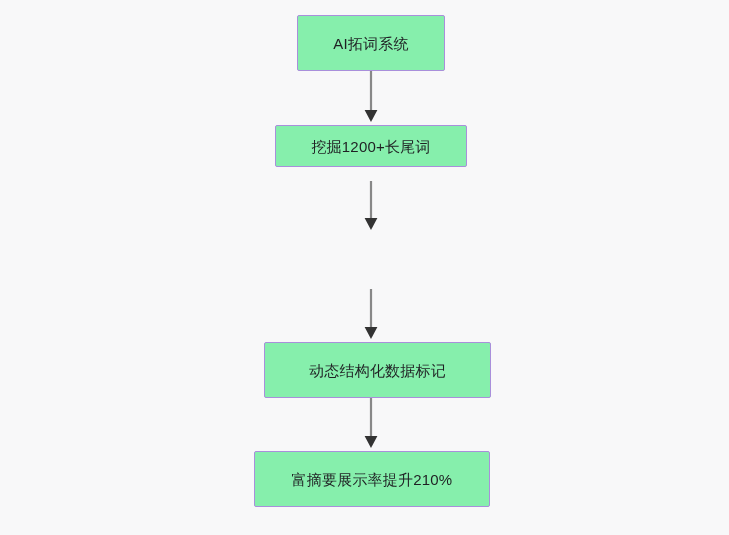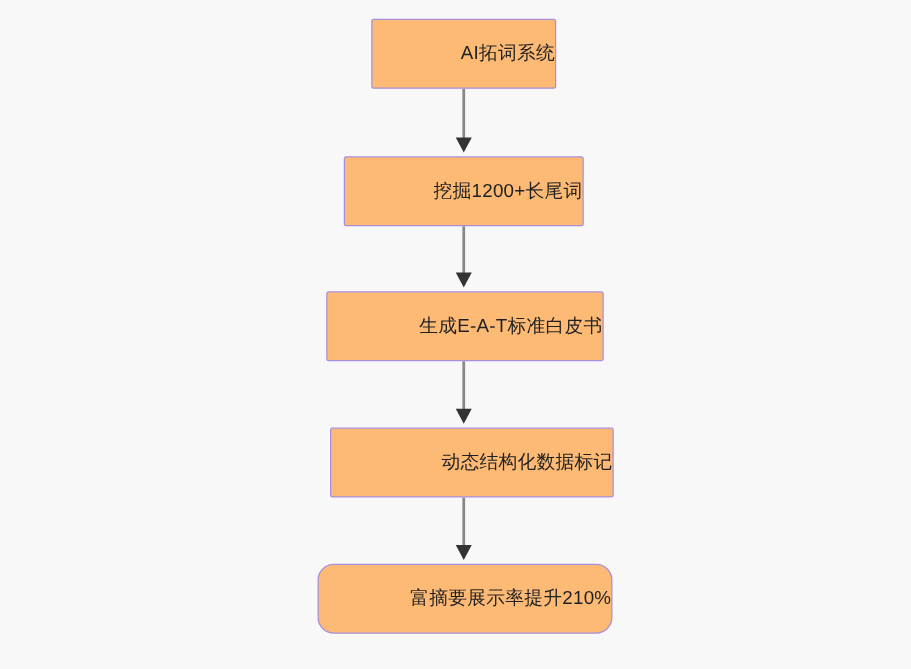--- a/index.html
+++ b/index.html
@@ -14,26 +14,26 @@
     overflow: hidden;
   }
   #flowchart {
     position: relative;
     width: 729px;
     height: 535px;
   }
   .node {
     position: absolute;
     box-sizing: border-box;
-    background: #fdba74;
+    background: #86efac;
     border: 1.6px solid #a98fdb;
     border-radius: 2px;
     display: flex;
     align-items: center;
-    justify-content: flex-end;
+    justify-content: center;
     color: #1f2023;
     font-size: 15px;
     line-height: 1;
     letter-spacing: 0.2px;
     white-space: nowrap;
   }
   .node-label {
     display: block;
     transform: translateY(-0.5px);
   }
@@ -77,29 +77,26 @@
     <svg width="24" height="53" viewBox="0 0 24 53">
       <line x1="12" y1="0" x2="12" y2="42" stroke="#888888" stroke-width="2.2"></line>
       <polygon points="12,50 5.6,38 18.4,38" fill="#333333"></polygon>
     </svg>
   </div>
 
   <div class="node" style="left:297px; top:15px; width:148px; height:56px;">
     <span class="node-label">AI拓词系统</span>
   </div>
 
-  <div class="node" style="left:275px; top:125px; width:192px; height:56px;">
+  <div class="node" style="left:275px; top:125px; width:192px; height:42px;">
     <span class="node-label">挖掘1200+长尾词</span>
   </div>
 
-  <div class="node" style="left:261px; top:233px; width:222px; height:56px;">
-    <span class="node-label">生成E-A-T标准白皮书</span>
-  </div>
 
   <div class="node" style="left:264px; top:342px; width:227px; height:56px;">
     <span class="node-label">动态结构化数据标记</span>
   </div>
 
-  <div class="node" style="left:254px; top:451px; width:236px; height:56px;border-radius:13px;">
+  <div class="node" style="left:254px; top:451px; width:236px; height:56px;">
     <span class="node-label">富摘要展示率提升210%</span>
   </div>
 
 </div>
 
 </body></html>

